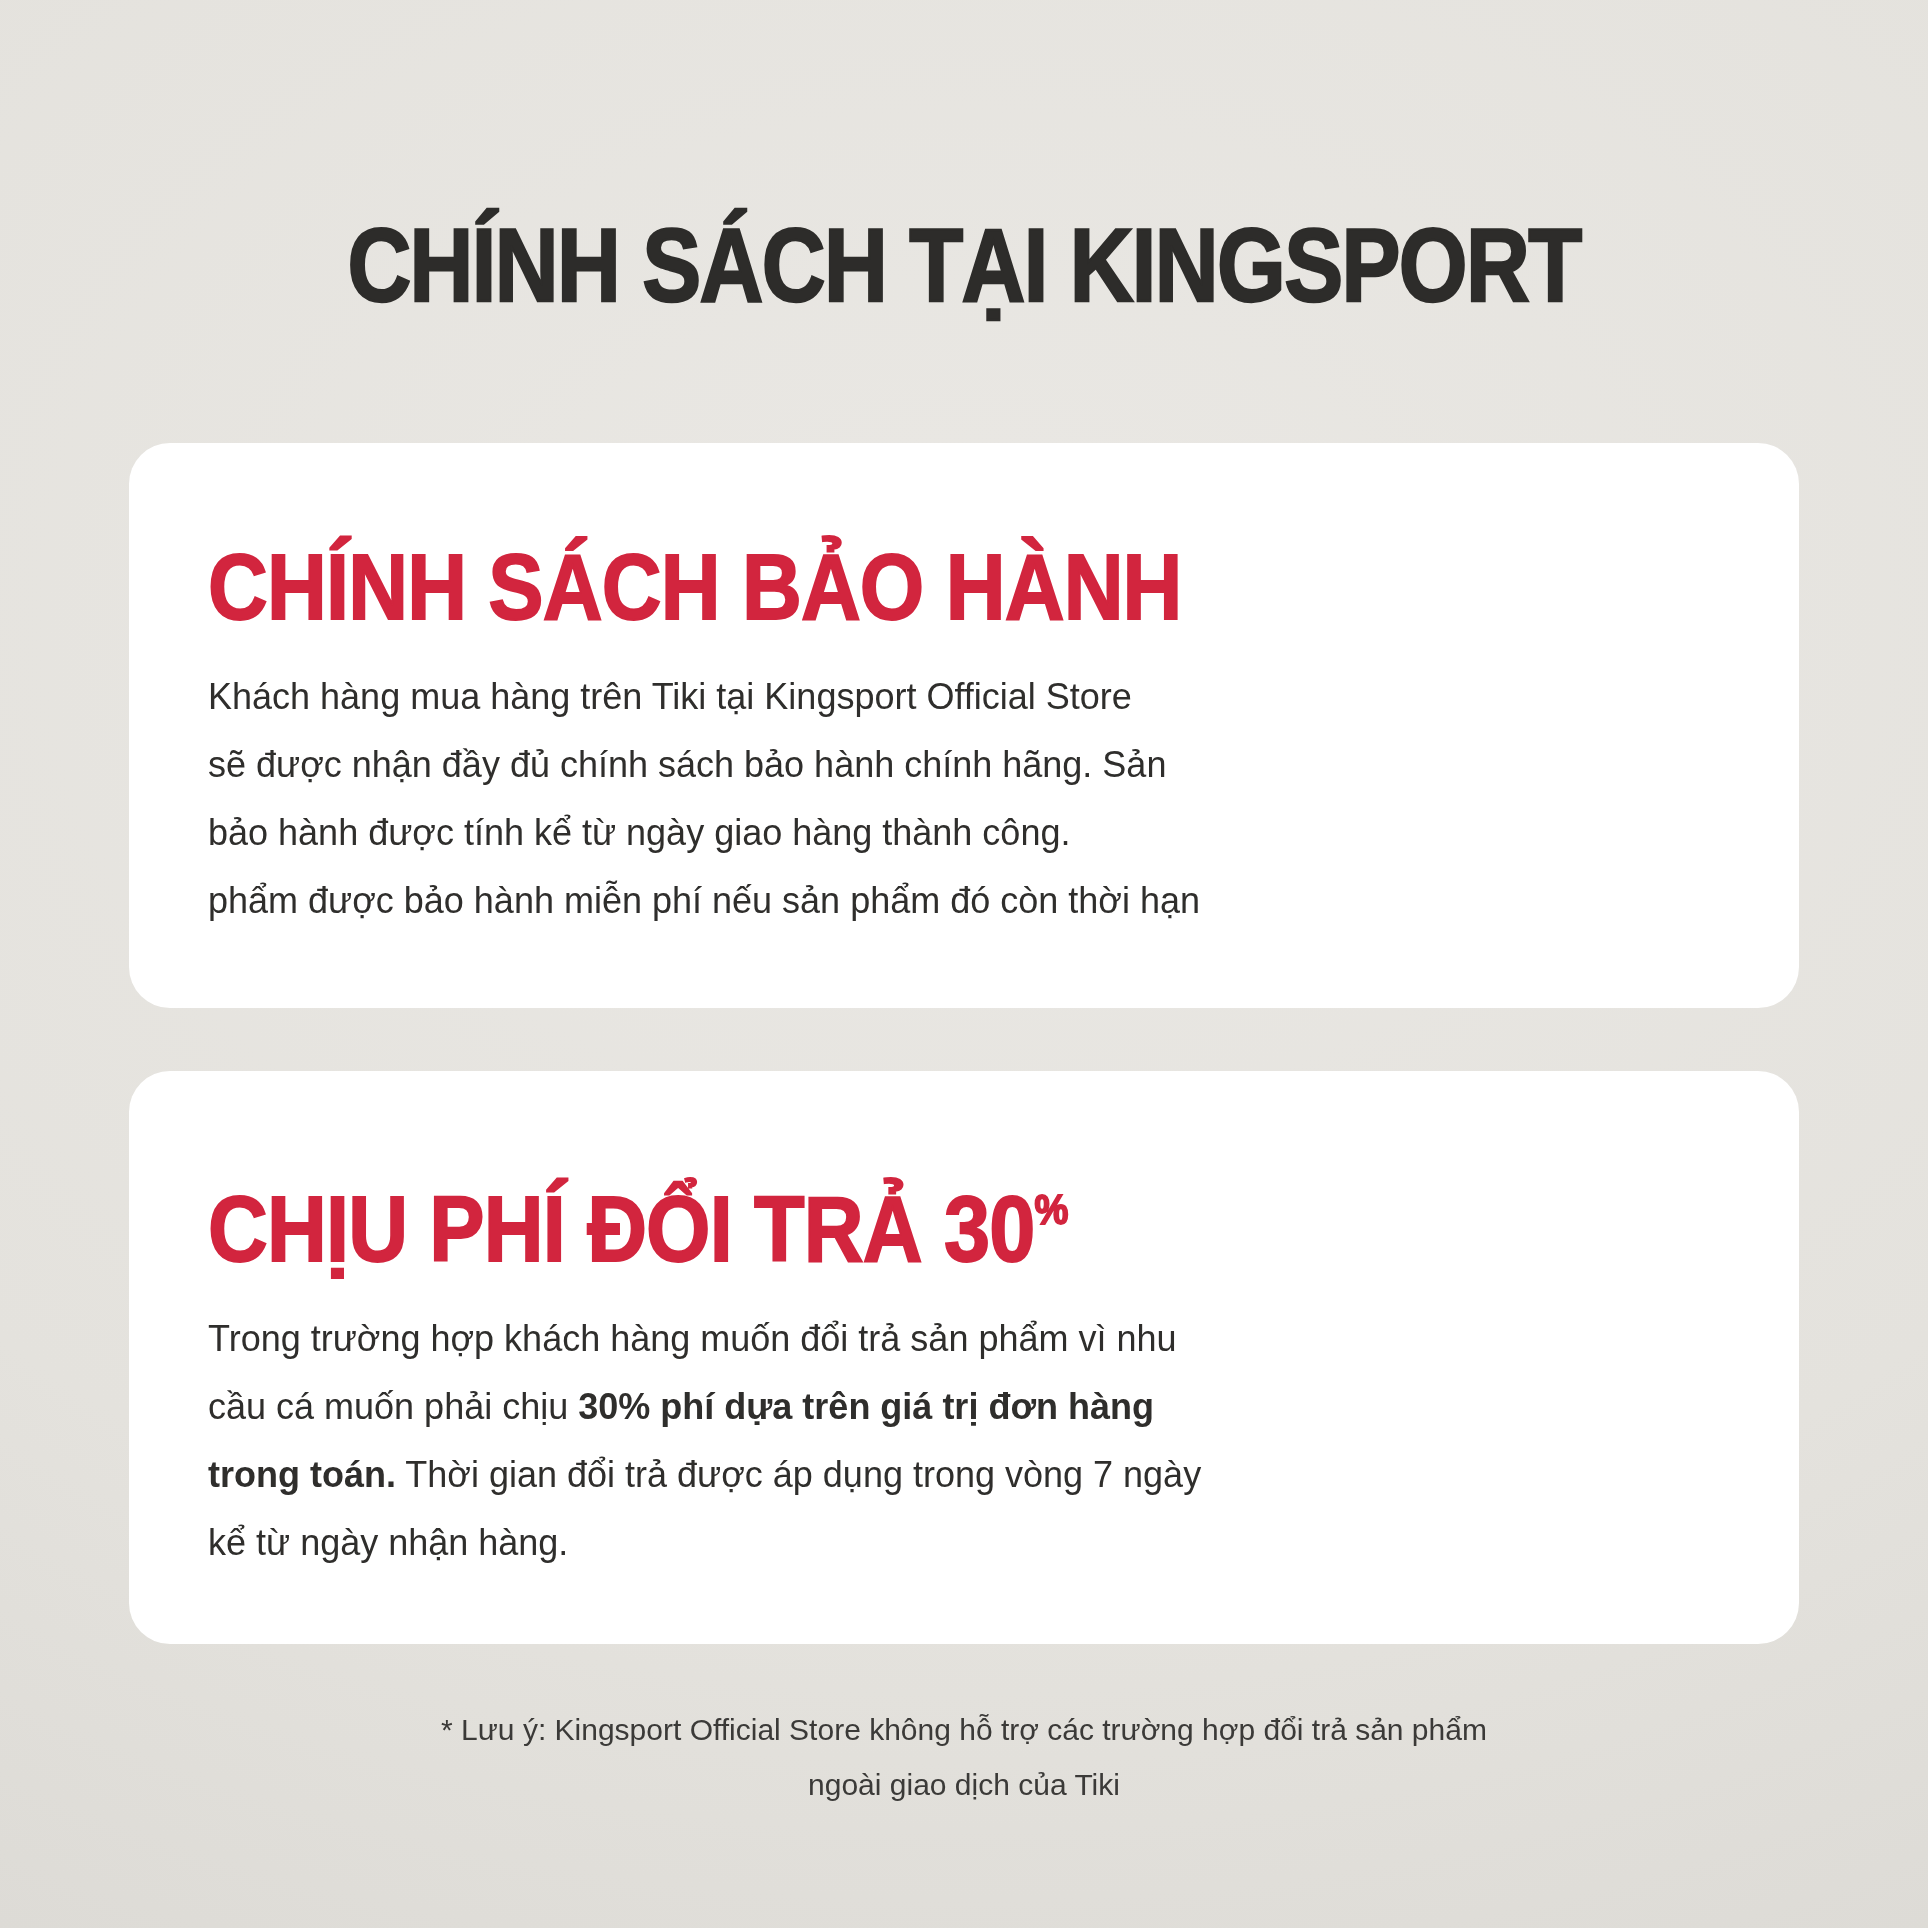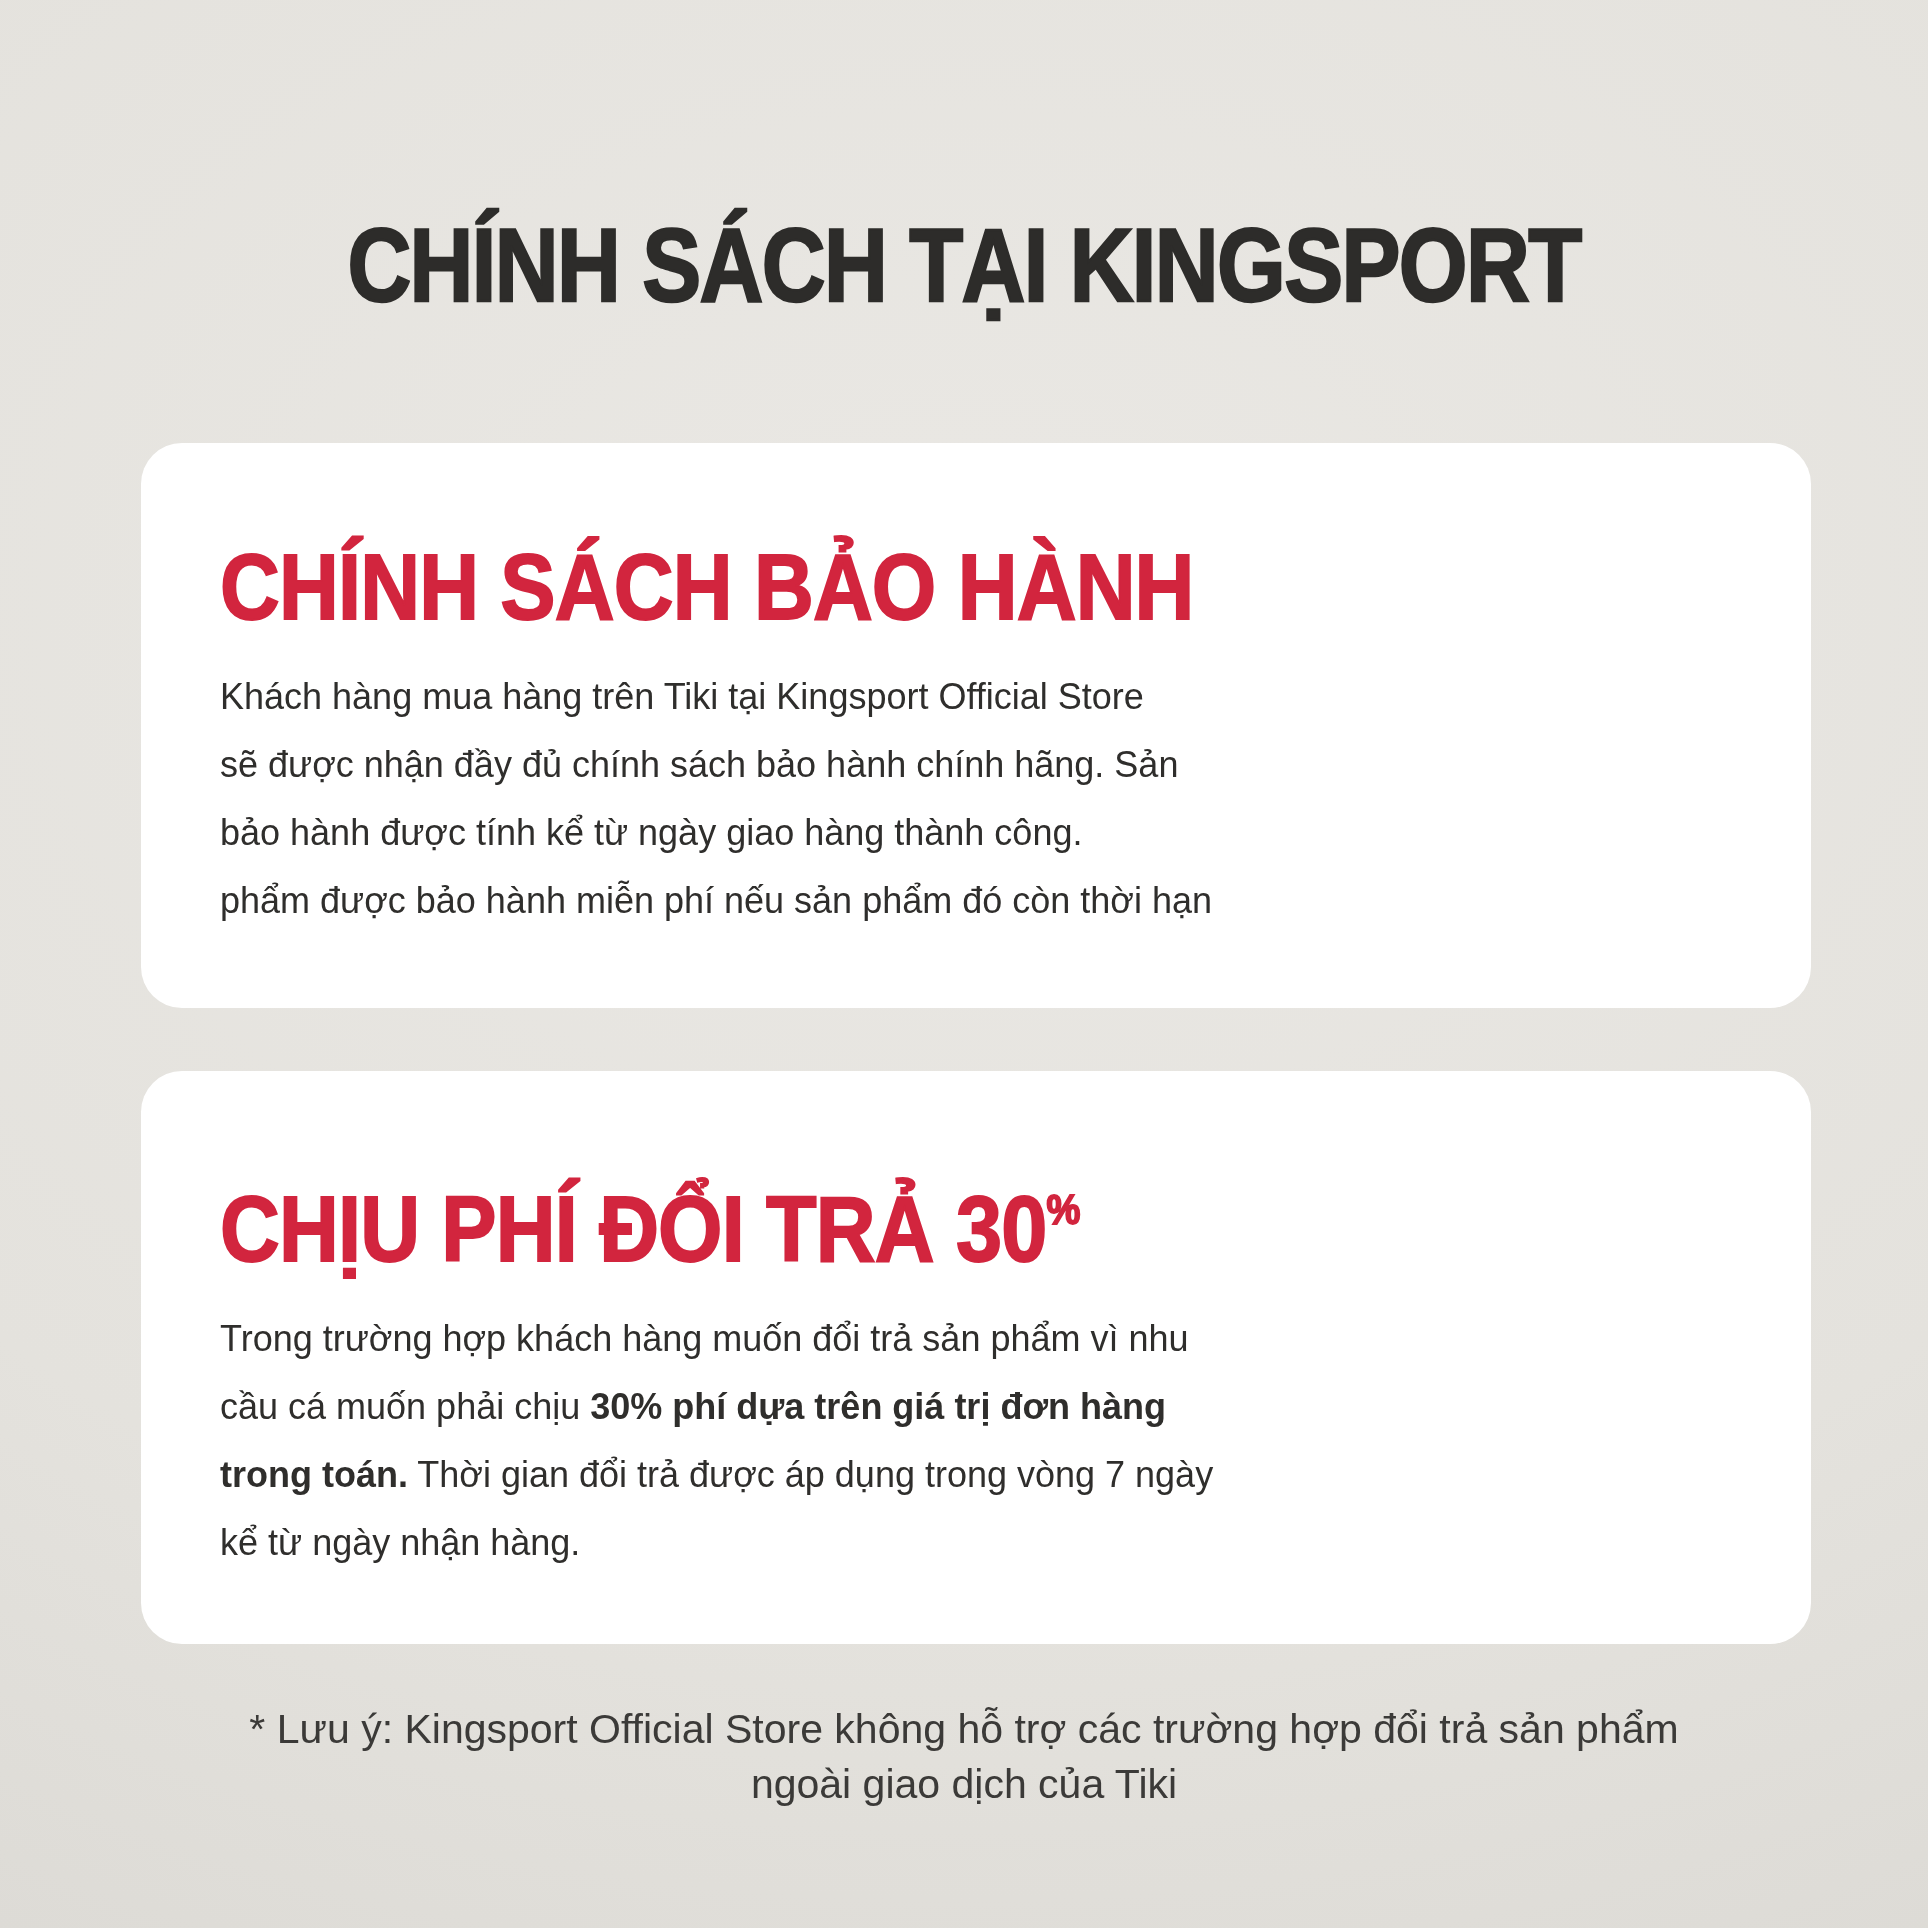--- a/index.html
+++ b/index.html
@@ -37,21 +37,20 @@
     white-space: nowrap;
   }
   .card {
     position: absolute;
     left: 129px;
     width: 1670px;
     background: #FFFFFF;
     border-radius: 41px;
     padding: 0 79px;
     box-sizing: border-box;
-    margin-left: 12px;
   }
   .card-warranty {
     top: 443px;
     height: 565px;
   }
   .card-return-fee {
     top: 1071px;
     height: 573px;
   }
   .card h2 {
@@ -87,21 +86,21 @@
     font-weight: bold;
     text-align: right;
   }
   .footer-note {
     position: absolute;
     top: 1702px;
     left: 0;
     width: 100%;
     text-align: center;
     color: #3B3A38;
-    font-size: 41px;
+    font-size: 30px;
   }
   .footer-note .line {
     line-height: 55px;
     white-space: nowrap;
   }
 </style>
 </head>
 <body>
 
 <main class="poster">

